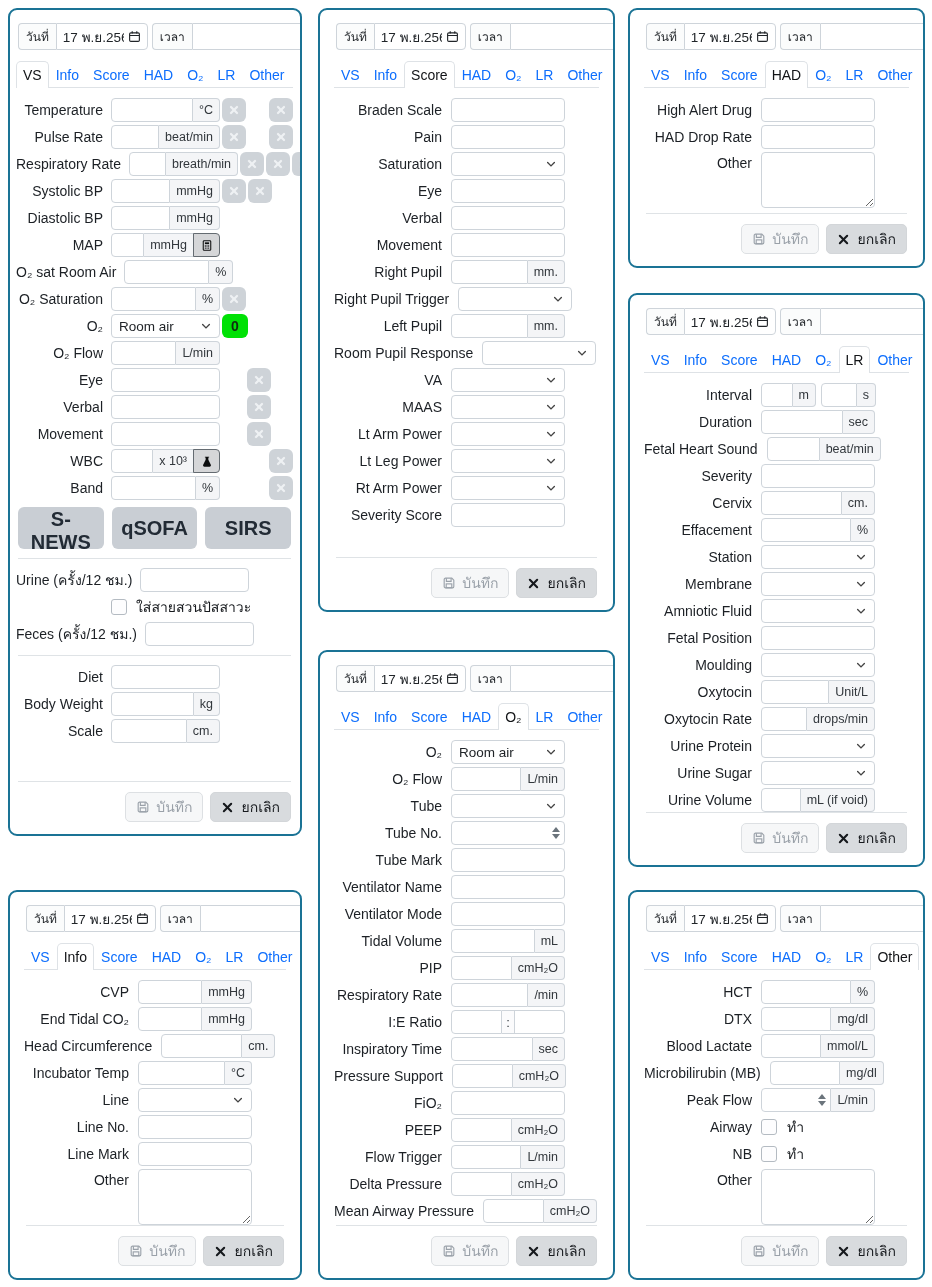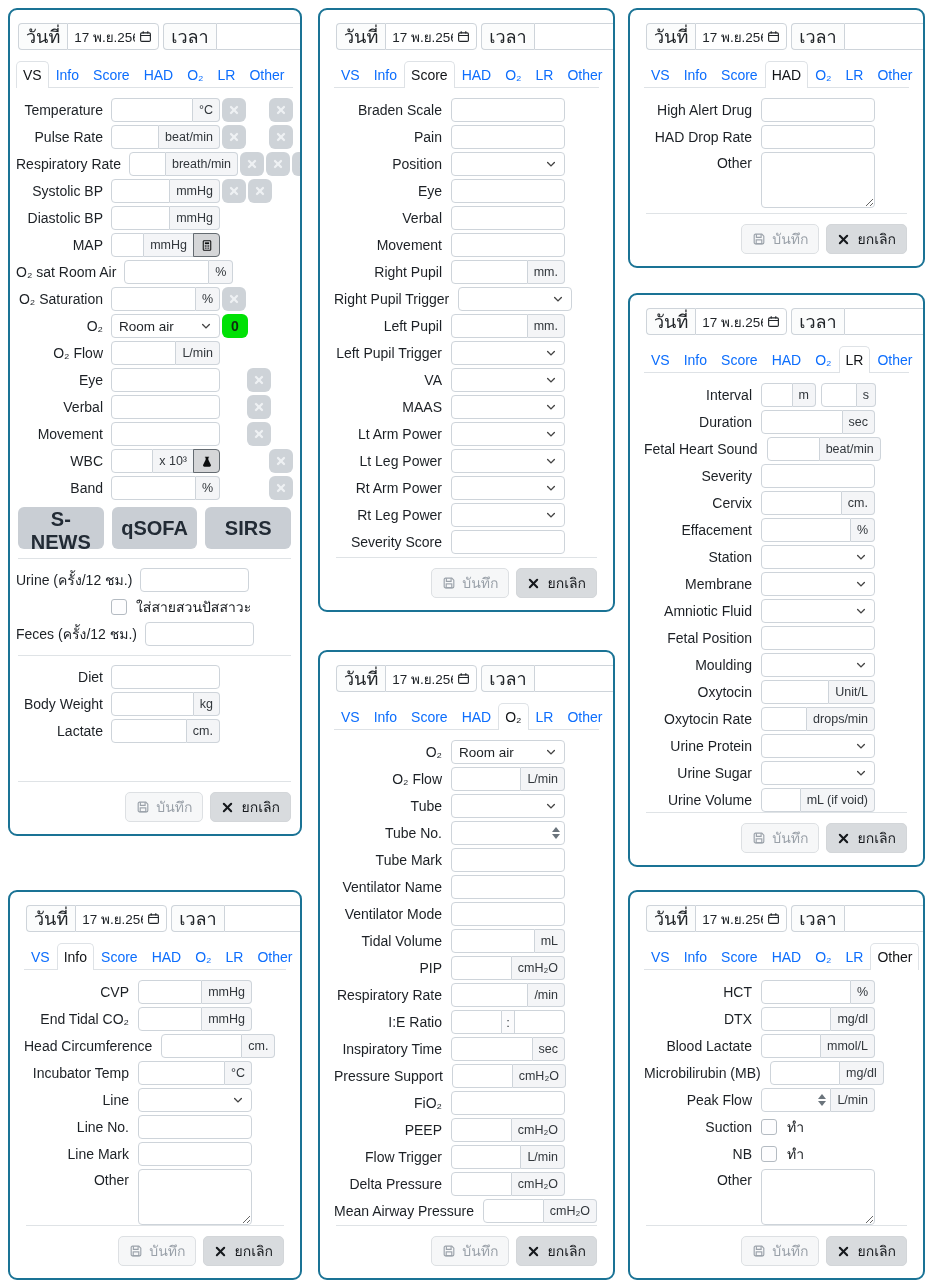--- a/index.html
+++ b/index.html
@@ -4,21 +4,21 @@
 <style>
   html,body{margin:0;padding:0;background:#fff;}
   #app{position:relative;width:932px;height:1287px;background:#fff;
        font-family:"Liberation Sans","DejaVu Sans",sans-serif;color:#212529;overflow:hidden;}
   .panel{position:absolute;box-sizing:border-box;background:#fff;border:2px solid #1a7395;
          border-radius:9px;padding:10px 14px;display:flex;flex-direction:column;overflow:hidden;}
   .panel.p-vs{padding-left:6px;padding-right:7px;}
   
   .hdr{display:flex;align-items:stretch;height:27px;margin:3px 2px 0;flex:0 0 auto;}
   .addon{border:1px solid #ced4da;background:#fbfcfc;padding:0 7px;display:flex;align-items:center;
-         font-size:18px;border-radius:4px 0 0 4px;border-right:none;white-space:nowrap;}
+         font-size:12px;border-radius:4px 0 0 4px;border-right:none;white-space:nowrap;}
   .hbox{border:1px solid #ced4da;display:flex;align-items:center;gap:4px;padding:0 6px;
         font-size:13.5px;border-radius:0 4px 4px 0;background:#fff;box-sizing:border-box;}
   .hbox input{border:none;outline:none;min-width:0;flex:1;font:inherit;color:#212529;background:transparent;padding:0;}
   .datebox{width:92px;}
   .timebox{flex:1;margin-right:5px;}
   .icon{display:inline-flex;align-items:center;justify-content:center;line-height:0;}
   
   .tabs{display:flex;border-bottom:1px solid #dee2e6;margin:11px 0 0;font-size:14px;flex:0 0 auto;}
   .tab{padding:5px 6px;color:#0d6efd;border:1px solid transparent;border-bottom:none;
        border-radius:5px 5px 0 0;margin-bottom:-1px;cursor:pointer;white-space:nowrap;}
@@ -435,21 +435,21 @@
         <div class="row">
           <label class="lbl">Body Weight</label>
           <div class="ctl">
             <div class="grp has-unit">
               <input class="txt" style="">
               <span class="unit">kg</span>
             </div>
           </div>
         </div>
         <div class="row">
-          <label class="lbl">Lactate</label>
+          <label class="lbl">Scale</label>
           <div class="ctl">
             <div class="grp has-unit">
               <input class="txt" style="">
               <span class="unit">cm.</span>
             </div>
           </div>
         </div>
       </div>
       <div class="foot">
         <hr class="sep">
@@ -515,21 +515,21 @@
         </div>
         <div class="row">
           <label class="lbl">Pain</label>
           <div class="ctl">
             <div class="grp">
               <input class="txt" style="">
             </div>
           </div>
         </div>
         <div class="row">
-          <label class="lbl">Position</label>
+          <label class="lbl">Saturation</label>
           <div class="ctl">
             <div class="grp">
               <div class="sel">
                 <span></span>
                 <span class="icon chev">
                   <svg width="12" height="12" viewBox="0 0 16 16" fill="none" stroke="currentColor" stroke-width="1.8" stroke-linecap="round">
                     <polyline points="3.5,6 8,10.5 12.5,6"></polyline>
                   </svg>
                 </span>
               </div>
@@ -587,21 +587,21 @@
         <div class="row">
           <label class="lbl">Left Pupil</label>
           <div class="ctl">
             <div class="grp has-unit">
               <input class="txt" style="">
               <span class="unit">mm.</span>
             </div>
           </div>
         </div>
         <div class="row">
-          <label class="lbl">Left Pupil Trigger</label>
+          <label class="lbl">Room Pupil Response</label>
           <div class="ctl">
             <div class="grp">
               <div class="sel">
                 <span></span>
                 <span class="icon chev">
                   <svg width="12" height="12" viewBox="0 0 16 16" fill="none" stroke="currentColor" stroke-width="1.8" stroke-linecap="round">
                     <polyline points="3.5,6 8,10.5 12.5,6"></polyline>
                   </svg>
                 </span>
               </div>
@@ -663,35 +663,20 @@
                   <svg width="12" height="12" viewBox="0 0 16 16" fill="none" stroke="currentColor" stroke-width="1.8" stroke-linecap="round">
                     <polyline points="3.5,6 8,10.5 12.5,6"></polyline>
                   </svg>
                 </span>
               </div>
             </div>
           </div>
         </div>
         <div class="row">
           <label class="lbl">Rt Arm Power</label>
-          <div class="ctl">
-            <div class="grp">
-              <div class="sel">
-                <span></span>
-                <span class="icon chev">
-                  <svg width="12" height="12" viewBox="0 0 16 16" fill="none" stroke="currentColor" stroke-width="1.8" stroke-linecap="round">
-                    <polyline points="3.5,6 8,10.5 12.5,6"></polyline>
-                  </svg>
-                </span>
-              </div>
-            </div>
-          </div>
-        </div>
-        <div class="row">
-          <label class="lbl">Rt Leg Power</label>
           <div class="ctl">
             <div class="grp">
               <div class="sel">
                 <span></span>
                 <span class="icon chev">
                   <svg width="12" height="12" viewBox="0 0 16 16" fill="none" stroke="currentColor" stroke-width="1.8" stroke-linecap="round">
                     <polyline points="3.5,6 8,10.5 12.5,6"></polyline>
                   </svg>
                 </span>
               </div>
@@ -1479,21 +1464,21 @@
                 <span class="spin">
                   <i class="tri up"></i>
                   <i class="tri dn"></i>
                 </span>
               </div>
               <span class="unit">L/min</span>
             </div>
           </div>
         </div>
         <div class="row">
-          <label class="lbl">Suction</label>
+          <label class="lbl">Airway</label>
           <div class="ctl">
             <span class="chk"></span>
             <span class="chktext">ทำ</span>
           </div>
         </div>
         <div class="row">
           <label class="lbl">NB</label>
           <div class="ctl">
             <span class="chk"></span>
             <span class="chktext">ทำ</span>

